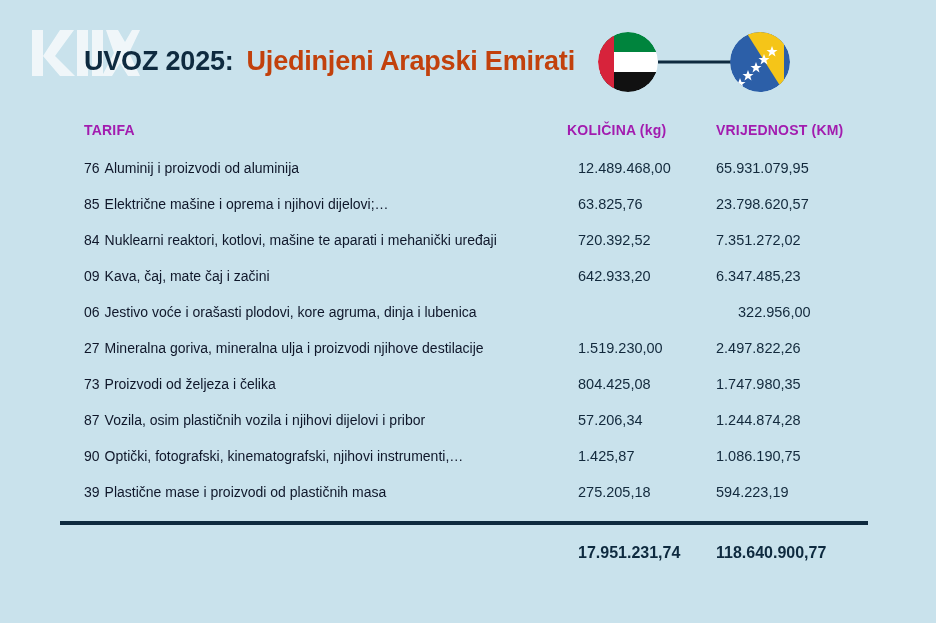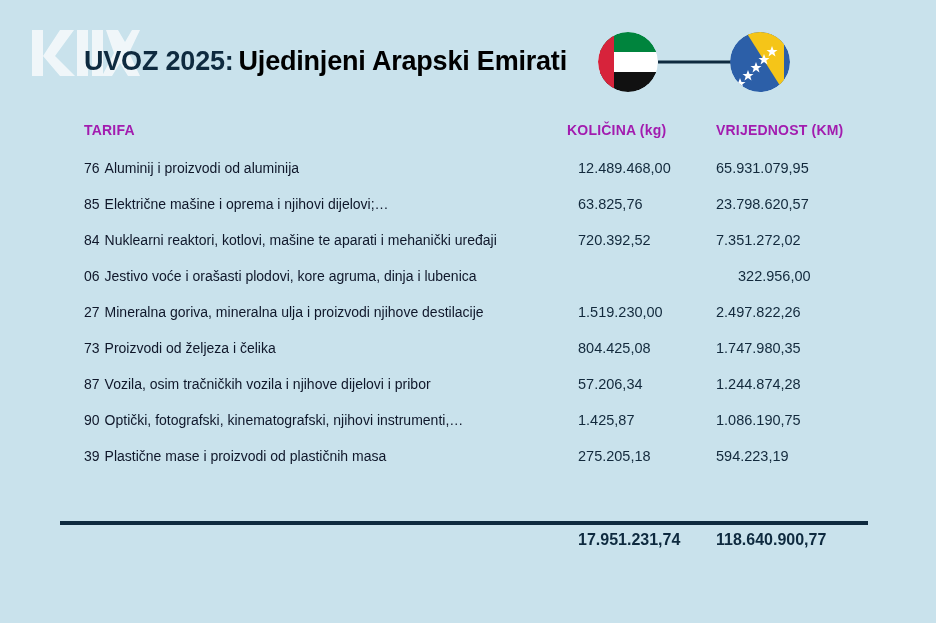--- a/index.html
+++ b/index.html
@@ -50,23 +50,23 @@
   }
   .title-main {
     font-size: 27px;
     font-weight: bold;
     color: #0e2a3f;
     letter-spacing: -0.2px;
   }
   .title-country {
     font-size: 27px;
     font-weight: bold;
-    color: #000000;
+    color: #c2410c;
     letter-spacing: -0.2px;
-    margin-left: 5px;
+    margin-left: 13px;
   }
 
   .flag-row {
     position: absolute;
     left: 598px;
     top: 32px;
     width: 192px;
     height: 60px;
   }
   .flag {
@@ -141,21 +141,21 @@
     position: absolute;
     left: 60px;
     top: 521px;
     width: 808px;
     height: 4px;
     background: #0e2a3f;
   }
   .totals-row {
     position: absolute;
     left: 0;
-    top: 525px;
+    top: 538px;
     width: 936px;
     display: flex;
     align-items: center;
     padding: 0 60px 0 84px;
     box-sizing: border-box;
     height: 30px;
   }
   .totals-row .cell-tarifa { font-size: 15px; }
   .totals-row .cell-num {
     font-weight: bold;
@@ -248,35 +248,40 @@
           <div class="cell-tarifa"><span class="tarifa-code">85</span><span>Električne mašine i oprema i njihovi dijelovi;…</span></div>
           <div class="cell-num cell-qty">63.825,76</div>
           <div class="cell-num cell-val">23.798.620,57</div>
         </div>
         <div class="row">
           <div class="cell-tarifa"><span class="tarifa-code">84</span><span>Nuklearni reaktori, kotlovi, mašine te aparati i mehanički uređaji</span></div>
           <div class="cell-num cell-qty">720.392,52</div>
           <div class="cell-num cell-val">7.351.272,02</div>
         </div>
         <div class="row">
+          <div class="cell-tarifa"><span class="tarifa-code">09</span><span>Kava, čaj, mate čaj i začini</span></div>
+          <div class="cell-num cell-qty">642.933,20</div>
+          <div class="cell-num cell-val">6.347.485,23</div>
+        </div>
+        <div class="row">
           <div class="cell-tarifa"><span class="tarifa-code">06</span><span>Jestivo voće i orašasti plodovi, kore agruma, dinja i lubenica</span></div>
           <div class="cell-num cell-qty">322.956,00</div>
         </div>
         <div class="row">
           <div class="cell-tarifa"><span class="tarifa-code">27</span><span>Mineralna goriva, mineralna ulja i proizvodi njihove destilacije</span></div>
           <div class="cell-num cell-qty">1.519.230,00</div>
           <div class="cell-num cell-val">2.497.822,26</div>
         </div>
         <div class="row">
           <div class="cell-tarifa"><span class="tarifa-code">73</span><span>Proizvodi od željeza i čelika</span></div>
           <div class="cell-num cell-qty">804.425,08</div>
           <div class="cell-num cell-val">1.747.980,35</div>
         </div>
         <div class="row">
-          <div class="cell-tarifa"><span class="tarifa-code">87</span><span>Vozila, osim tračničkih vozila i njihove dijelovi i pribor</span></div>
+          <div class="cell-tarifa"><span class="tarifa-code">87</span><span>Vozila, osim plastičnih vozila i njihovi dijelovi i pribor</span></div>
           <div class="cell-num cell-qty">57.206,34</div>
           <div class="cell-num cell-val">1.244.874,28</div>
         </div>
         <div class="row">
           <div class="cell-tarifa"><span class="tarifa-code">90</span><span>Optički, fotografski, kinematografski, njihovi instrumenti,…</span></div>
           <div class="cell-num cell-qty">1.425,87</div>
           <div class="cell-num cell-val">1.086.190,75</div>
         </div>
         <div class="row">
           <div class="cell-tarifa"><span class="tarifa-code">39</span><span>Plastične mase i proizvodi od plastičnih masa</span></div>

